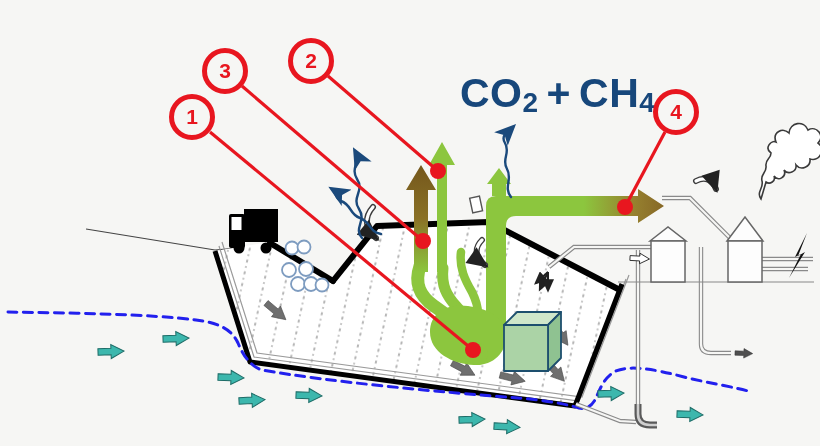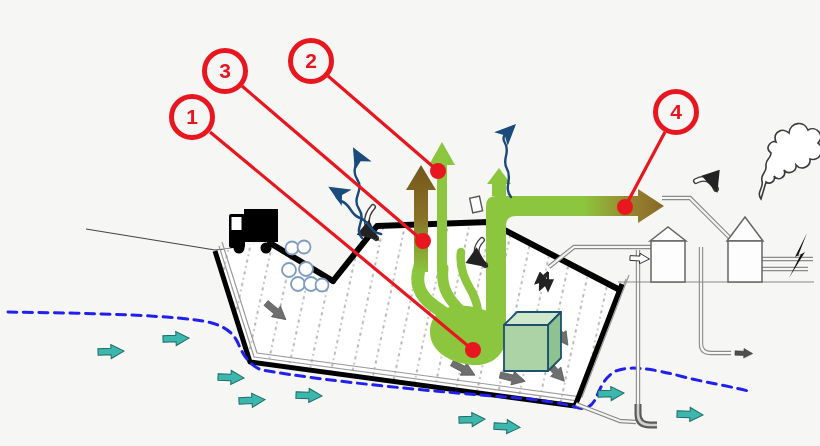--- a/index.html
+++ b/index.html
@@ -289,14 +289,17 @@
 <div class="callout" style="left:288px;top:38px;">
   <span>2</span>
 </div>
 <div class="callout" style="left:202px;top:48px;">
   <span>3</span>
 </div>
 <div class="callout" style="left:653px;top:89px;">
   <span>4</span>
 </div>
 
+<div class="formula">
+  <span>CO</span><span class="sub">2</span><span class="op">+</span><span>CH</span><span class="sub">4</span>
+</div>
 
 </div>
 
 </body></html>

